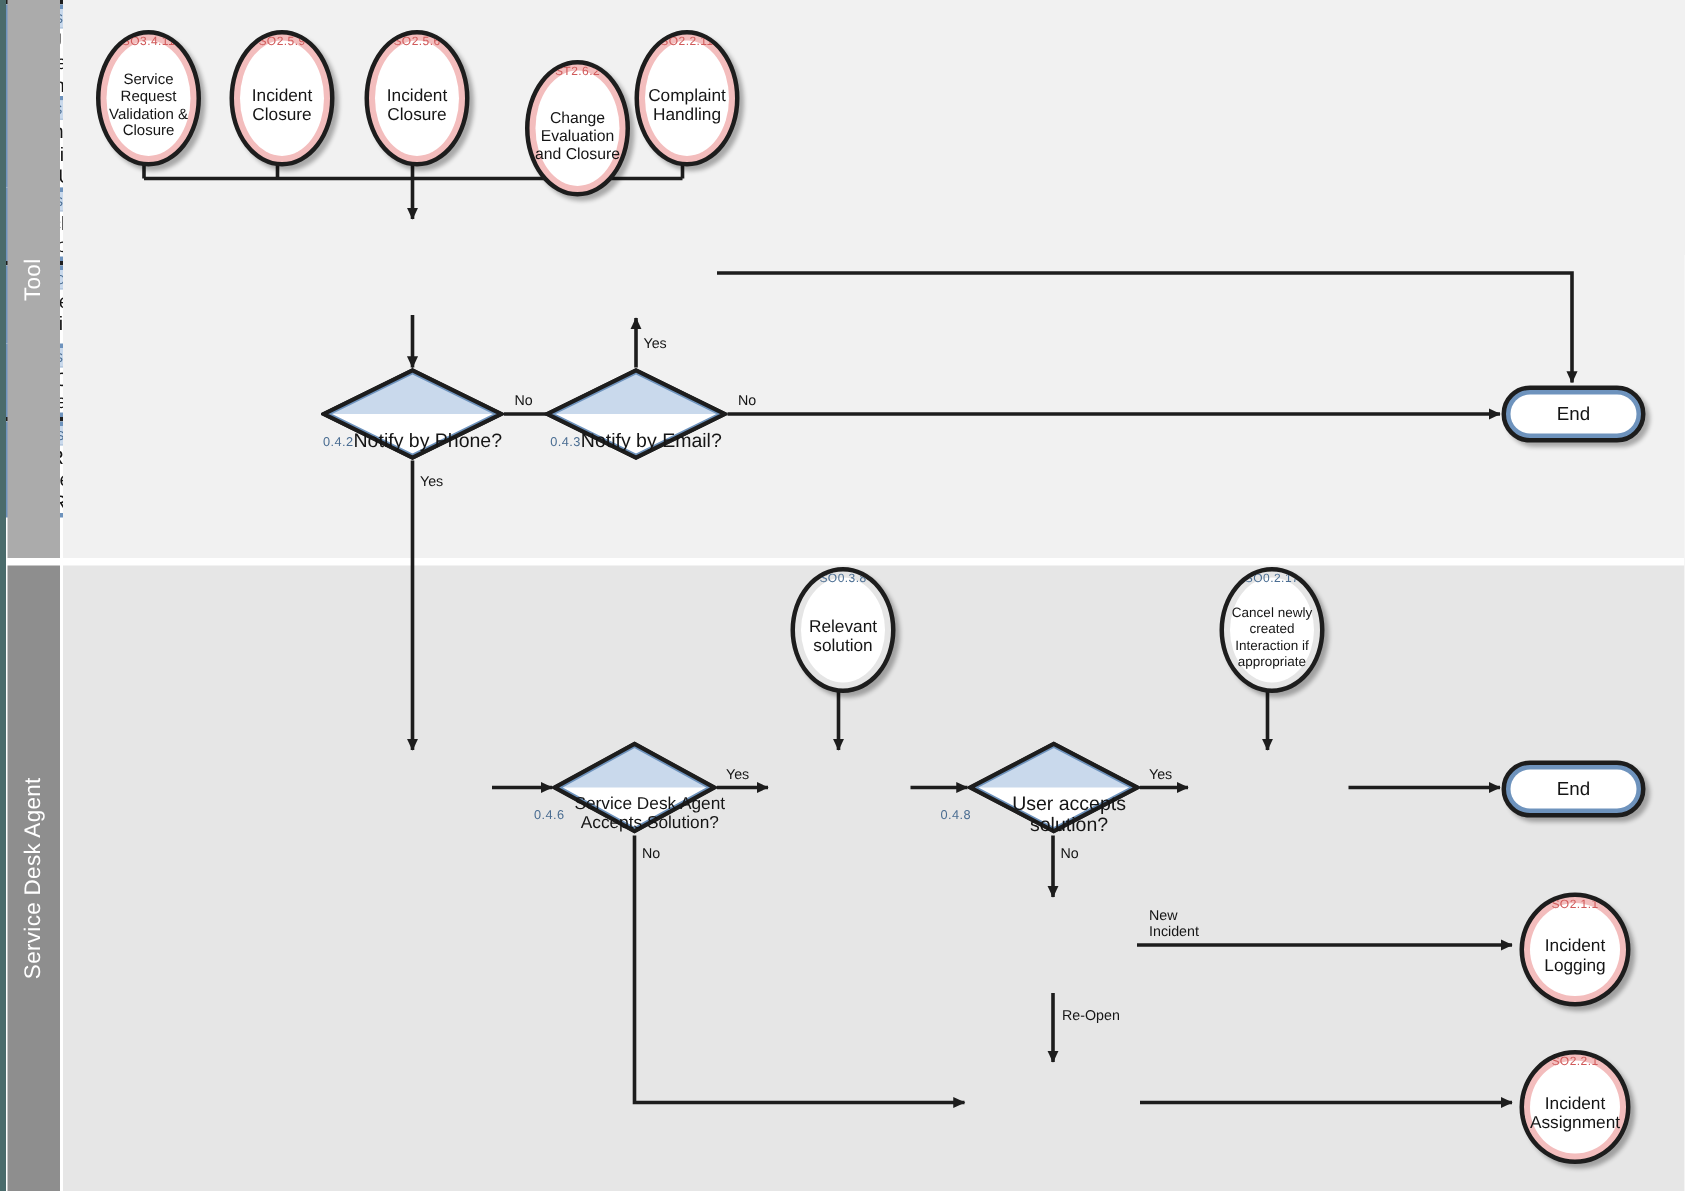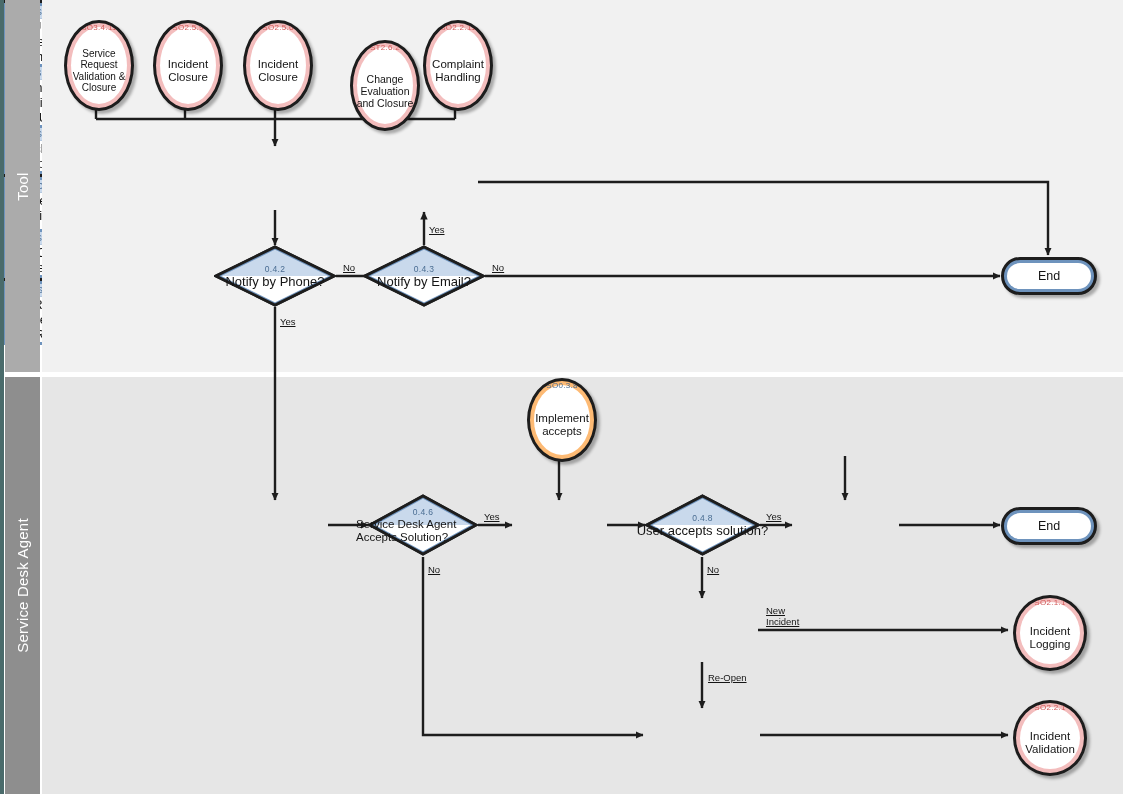--- a/index.html
+++ b/index.html
@@ -48,37 +48,37 @@
   }
   .proc .title{
     flex:1;display:flex;align-items:center;justify-content:center;
     text-align:center;color:#151515;font-size:13px;line-height:15px;padding:0 3px;
   }
 
   
   .dia{position:absolute;}
   .dia .shape{position:absolute;left:0;top:0;width:100%;height:100%;}
   .dia .lbl{
-    position:absolute;left:-18px;right:-18px;top:0;height:100%;
-    display:flex;flex-direction:column;align-items:center;justify-content:center;
-    pointer-events:none;
+    position:absolute;left:-18px;right:-18px;top:18px;height:100%;
+    display:flex;flex-direction:row;align-items:center;justify-content:center;
+    text-align:center;pointer-events:none;
   }
   .dia .code{color:#4a6d92;font-size:8.5px;line-height:10px;margin-bottom:1px;letter-spacing:.3px;}
   .dia .title{color:#151515;font-size:13px;line-height:14px;}
 
   
   .circ{
     position:absolute;border-radius:50%;
     border:3px solid #1d1d1d;
     box-shadow:3px 3px 3px rgba(0,0,0,.30);
     overflow:hidden;
     display:flex;flex-direction:column;align-items:center;
   }
   .circ.pink{background:#f3bdbd;}
-  .circ.blue{background:#fdba74;}
+  .circ.blue{background:#e5e5e5;}
   .circ .ring{
     position:absolute;left:4px;top:4px;right:4px;bottom:4px;border-radius:50%;
     background:#ffffff;
   }
   .circ .code{
     position:relative;z-index:2;font-size:8px;line-height:10px;letter-spacing:.3px;
     width:100%;text-align:center;
   }
   .circ.pink .code{color:#d05a5a;}
   .circ.blue .code{color:#4a6d92;}
@@ -97,21 +97,21 @@
     display:flex;align-items:center;justify-content:center;
   }
   .term .inner{
     position:absolute;left:3px;top:3px;right:3px;bottom:3px;border-radius:999px;
     background:#ffffff;
   }
   .term .title{position:relative;z-index:2;font-size:12.5px;color:#151515;}
 
   
   .elabel{
-    position:absolute;font-size:9.5px;color:#151515;line-height:11px;white-space:pre-line;text-decoration:underline;
+    position:absolute;font-size:9.5px;color:#151515;line-height:11px;white-space:pre-line;
   }
 </style>
 </head>
 <body>
 
 <div id="stage">
 
   <div class="edge-strip"></div>
 
   <div class="lane">
@@ -258,23 +258,28 @@
   </div>
 
   <div class="elabel" style="left:343px;top:262px;">No</div>
   <div class="elabel" style="left:280px;top:316px;">Yes</div>
   <div class="elabel" style="left:492px;top:262px;">No</div>
   <div class="elabel" style="left:429px;top:224px;">Yes</div>
 
   <div class="circ blue" style="left:527px;top:378px;width:64px;height:78px;">
     <div class="ring"></div>
     <div class="code">SO0.3.8</div>
-    <div class="title" style="font-size:11.5px;line-height:13px;">Implement accepts</div>
-  </div>
-
+    <div class="title" style="font-size:11.5px;line-height:13px;">Relevant solution</div>
+  </div>
+
+  <div class="circ blue small-text" style="left:813px;top:378px;width:64px;height:78px;">
+    <div class="ring"></div>
+    <div class="code">SO0.2.17</div>
+    <div class="title">Cancel newly created Interaction if appropriate</div>
+  </div>
 
   <div class="proc" style="left:222px;top:500px;width:106px;height:52px;">
     <div class="inner">
       <div class="code">SO0.4.5</div>
       <div class="title">Check solution completeness</div>
     </div>
   </div>
 
   <div class="dia" style="left:368px;top:494px;width:110px;height:62px;">
     <svg class="shape" viewBox="0 0 110 62">
@@ -331,21 +336,21 @@
   <div class="proc" style="left:646px;top:708px;width:112px;height:54px;">
     <div class="inner">
       <div class="code">SO0.4.11</div>
       <div class="title">Reopen Relevant Record</div>
     </div>
   </div>
 
   <div class="circ pink" style="left:1013px;top:700px;width:68px;height:70px;">
     <div class="ring"></div>
     <div class="code">SO2.2.1</div>
-    <div class="title" style="font-size:11.5px;line-height:13px;">Incident Validation</div>
+    <div class="title" style="font-size:11.5px;line-height:13px;">Incident Assignment</div>
   </div>
 
   <div class="elabel" style="left:484px;top:511px;">Yes</div>
   <div class="elabel" style="left:428px;top:564px;">No</div>
   <div class="elabel" style="left:766px;top:511px;">Yes</div>
   <div class="elabel" style="left:707px;top:564px;">No</div>
   <div class="elabel" style="left:766px;top:605px;">New
 Incident</div>
   <div class="elabel" style="left:708px;top:672px;">Re-Open</div>
 

